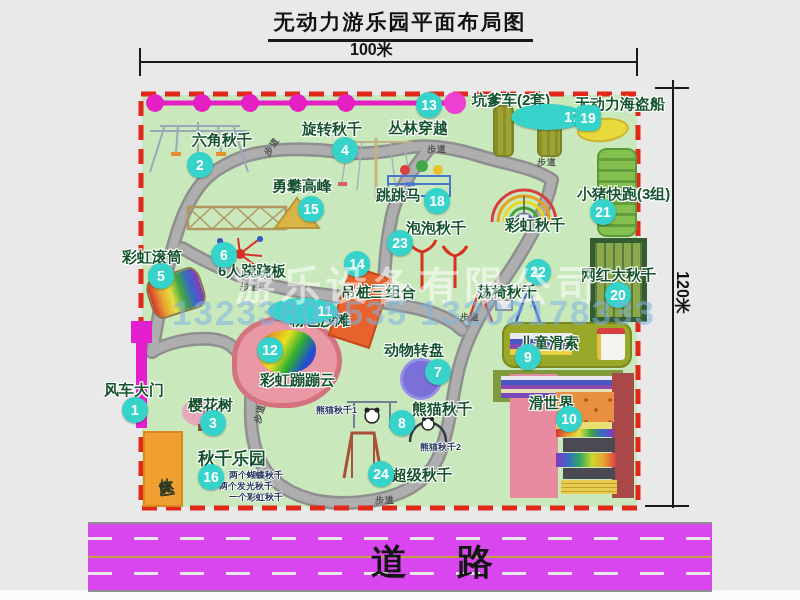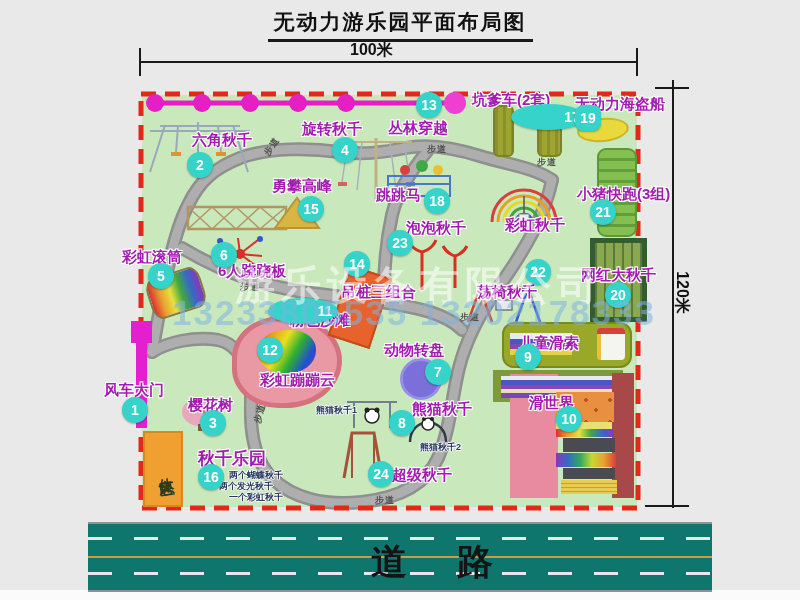--- a/index.html
+++ b/index.html
@@ -1,38 +1,38 @@
 <!DOCTYPE html>
 <html><head>
 <meta charset="utf-8">
 <style>
   html,body{margin:0;padding:0;background:#e9e9e9;}
   .stage{position:relative;width:800px;height:600px;background:#e9e9e9;overflow:hidden;
          font-family:"Liberation Sans",sans-serif;}
   .abs{position:absolute;}
   .park{position:absolute;left:142px;top:95px;width:495px;height:412px;background:#c9e9bc;z-index:1;}
   svg.layer{position:absolute;left:0;top:0;z-index:5;}
-  .lbl{position:absolute;font-size:15px;font-weight:bold;color:#a21caf;white-space:nowrap;z-index:30;
+  .lbl{position:absolute;font-size:15px;font-weight:bold;color:#14532d;white-space:nowrap;z-index:30;
        text-shadow:-1px -1px 0 #fff,1px -1px 0 #fff,-1px 1px 0 #fff,1px 1px 0 #fff,0 1px 0 #fff,0 -1px 0 #fff;}
   .sm{position:absolute;font-size:9px;font-weight:bold;color:#26365c;white-space:nowrap;z-index:30;
       text-shadow:-1px 0 0 #fff,1px 0 0 #fff,0 1px 0 #fff,0 -1px 0 #fff;}
   .pathlbl{position:absolute;font-size:9px;font-weight:bold;color:#4c4c4c;z-index:26;letter-spacing:1px;white-space:nowrap;}
   .badge{position:absolute;width:26px;height:26px;border-radius:50%;background:#35d3c9;color:#fff;
          font-size:14px;font-weight:bold;display:flex;align-items:center;justify-content:center;
          z-index:40;box-shadow:0 1px 2px rgba(0,0,0,.3);}
   .dimline{position:absolute;background:#1a1a1a;z-index:50;}
   .dimlbl{position:absolute;font-size:16px;font-weight:bold;color:#111;z-index:50;white-space:nowrap;}
   .wm-co{position:absolute;left:235px;top:258px;font-size:40px;font-weight:bold;letter-spacing:6px;
          color:rgba(255,255,255,.55);z-index:60;white-space:nowrap;}
   .wm-ph{position:absolute;left:172px;top:293px;font-size:35px;font-weight:bold;letter-spacing:2px;
          color:rgba(125,178,224,.55);z-index:60;white-space:nowrap;}
   .title-wrap{position:absolute;left:0;top:8px;width:800px;text-align:center;z-index:70;}
   .title{display:inline-block;font-size:21px;font-weight:bold;color:#111;
          border-bottom:3px solid #1a1a1a;padding:0 6px 3px 6px;letter-spacing:2px;}
-  .road{position:absolute;left:88px;top:522px;width:624px;height:66px;background:#0f766e;
+  .road{position:absolute;left:88px;top:522px;width:624px;height:66px;background:#d946ef;
         border-top:2px solid #8f8f96;border-bottom:2px solid #8f8f96;z-index:10;}
   .lane{position:absolute;left:0;width:100%;height:3px;
         background:repeating-linear-gradient(90deg,#e8e8ec 0 24px,rgba(0,0,0,0) 24px 46px);}
   .midline{position:absolute;left:0;top:32px;width:100%;height:2px;background:#c0a040;}
   .roadlbl{position:absolute;left:283px;top:14px;font-size:36px;font-weight:bold;color:#141414;
            letter-spacing:50px;white-space:nowrap;}
   .restarea{position:absolute;left:143px;top:431px;width:36px;height:72px;background:#f0a030;
             border:2px solid #d88820;z-index:15;display:flex;align-items:center;justify-content:center;}
   .resttxt{writing-mode:vertical-rl;text-orientation:upright;font-size:15px;font-weight:bold;
            color:#2c3a22;letter-spacing:2px;transform:rotate(-8deg);}

